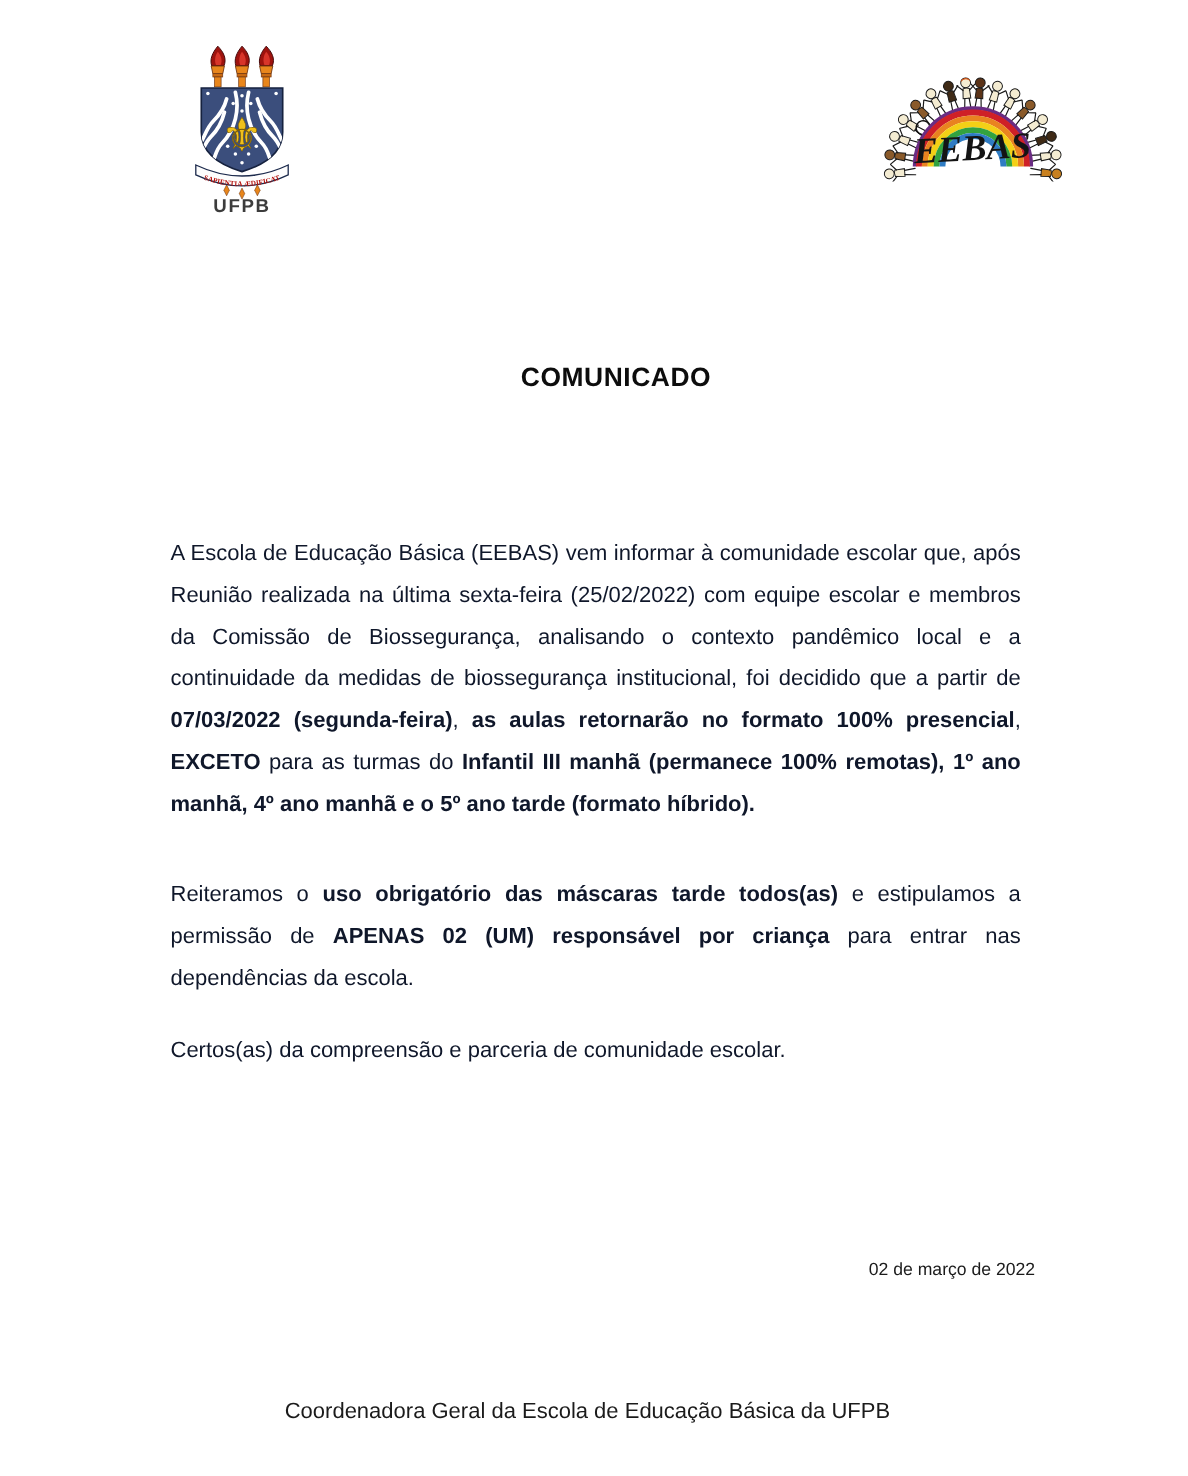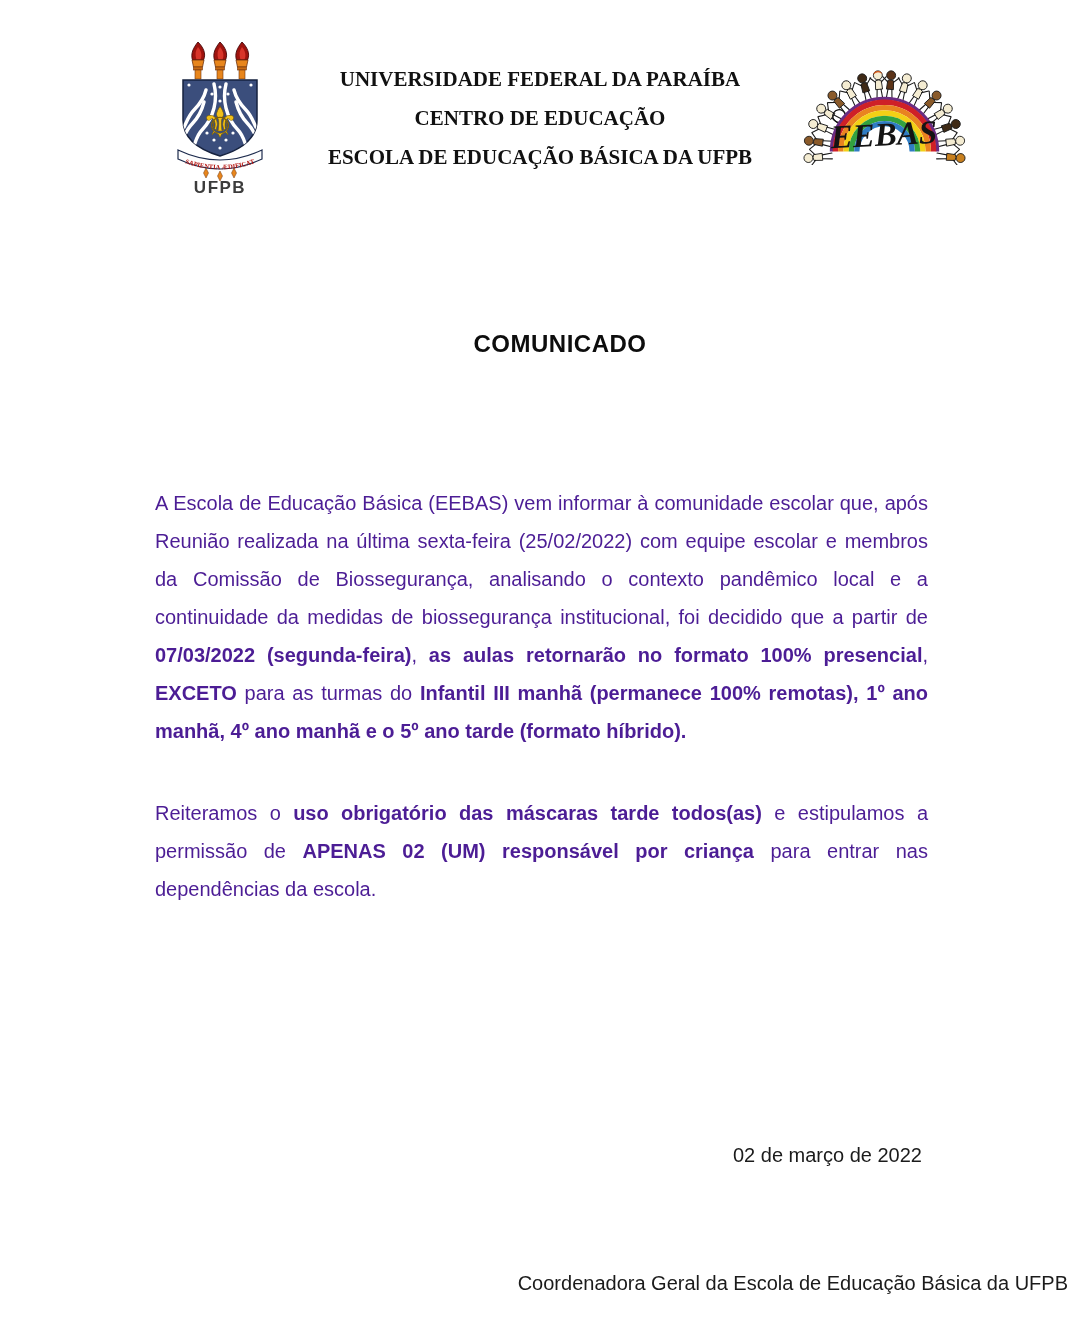--- a/index.html
+++ b/index.html
@@ -30,35 +30,35 @@
     font-weight:700; font-size:24px; line-height:32px;
     letter-spacing:0.5px;
     color:#0d0d0d;
     padding-left:40px;
   }
   
   .content {
     position:absolute; left:155px; top:484px; width:773px;
     font-size:20px; line-height:38px;
     text-align:justify;
-    color:#4c1d95;
+    color:#0f172a;
   }
   .content p { margin:0 0 44px 0; }
   .content p:nth-of-type(2) { margin-bottom:28px; }
   .content p:last-of-type { margin-bottom:0; }
   .b { font-weight:700; }
   
   .date-line {
-    position:absolute; top:1140px; right:158px;
-    font-size:20px; line-height:30px;
+    position:absolute; top:1140px; right:139px;
+    font-size:16px; line-height:30px;
     color:#1b1b1b;
   }
   .signature {
     position:absolute; top:1268px; left:0; right:12px;
-    text-align:right;
+    text-align:center;
     font-size:20px; line-height:30px;
     color:#1b1b1b;
   }
 </style>
 </head>
 <body>
 
 <div class="page">
 
   <svg class="crest" width="88" height="155" viewBox="0 0 88 155" aria-hidden="true">
@@ -114,25 +114,20 @@
       <path d="M2,110 Q44,130 86,110 L86,119 Q44,139 2,119 Z" fill="#fdfdfd" stroke="#1d2b4d" stroke-width="1.2"></path>
       <path id="mottoArc" d="M7,122.5 Q44,136 81,122.5" fill="none"></path>
       <text font-size="6.6" font-family="'Liberation Serif', serif" font-weight="bold" fill="#b5130f">
         <textPath href="#mottoArc" startOffset="50%" text-anchor="middle">SAPIENTIA ÆDIFICAT</textPath>
       </text>
     </g>
 
     <text x="44" y="153" text-anchor="middle" font-size="17" font-weight="bold" font-family="'Liberation Sans', sans-serif" fill="#3c3c3c" letter-spacing="1.5">UFPB</text>
   </svg>
 
-  <div class="org-block">
-    <div>UNIVERSIDADE FEDERAL DA PARAÍBA</div>
-    <div>CENTRO DE EDUCAÇÃO</div>
-    <div>ESCOLA DE EDUCAÇÃO BÁSICA DA UFPB</div>
-  </div>
 
   <svg class="eebas" width="185" height="107" viewBox="0 0 190 110" aria-hidden="true">
     <defs>
       <g id="kid">
         <circle cx="10" cy="5.5" r="4.6" fill="currentColor" stroke="#1a1a1a" stroke-width="0.9"></circle>
         <path d="M7,11 Q10,9.6 13,11 L13.6,20 L6.4,20 Z" fill="currentColor" stroke="#1a1a1a" stroke-width="0.9"></path>
         <path d="M7,12.5 L1.5,7.5 M13,12.5 L18.5,7.5" stroke="#1a1a1a" stroke-width="1.1" fill="none" stroke-linecap="round"></path>
         <path d="M8,20 L7,30 M12,20 L13,30" stroke="#1a1a1a" stroke-width="1.1" fill="none" stroke-linecap="round"></path>
       </g>
     </defs>
@@ -172,19 +167,20 @@
     </g>
 
     <text x="95" y="90" text-anchor="middle" font-size="34" font-weight="bold" font-style="italic" font-family="'Liberation Serif', serif" fill="#141414" transform="rotate(-3 95 90)">EEBAS</text>
   </svg>
 
   <div class="doc-title">COMUNICADO</div>
 
   <div class="content">
     <p><span>A Escola de Educação Básica (EEBAS) vem informar à comunidade escolar que, após Reunião realizada na última sexta-feira (25/02/2022) com equipe escolar e membros da Comissão de Biossegurança, analisando o contexto pandêmico local e a continuidade da medidas de biossegurança institucional, foi decidido que a partir de </span><span class="b">07/03/2022 (segunda-feira)</span><span>, </span><span class="b">as aulas retornarão no formato 100% presencial</span><span>, </span><span class="b">EXCETO</span><span> para as turmas do </span><span class="b">Infantil III manhã (permanece 100% remotas), 1º ano manhã,  4º ano manhã e o 5º ano tarde (formato híbrido).</span></p>
     <p><span>Reiteramos o </span><span class="b">uso obrigatório das máscaras tarde todos(as)</span><span> e estipulamos a permissão de </span><span class="b">APENAS 02 (UM) responsável por criança</span><span> para entrar nas dependências da escola.</span></p>
+    <p><span>Certos(as) da compreensão e parceria de comunidade escolar.</span></p>
   </div>
 
   <div class="date-line">02 de março de 2022</div>
 
   <div class="signature">Coordenadora Geral da Escola de Educação Básica da UFPB</div>
 
 </div>
 
 </body></html>

